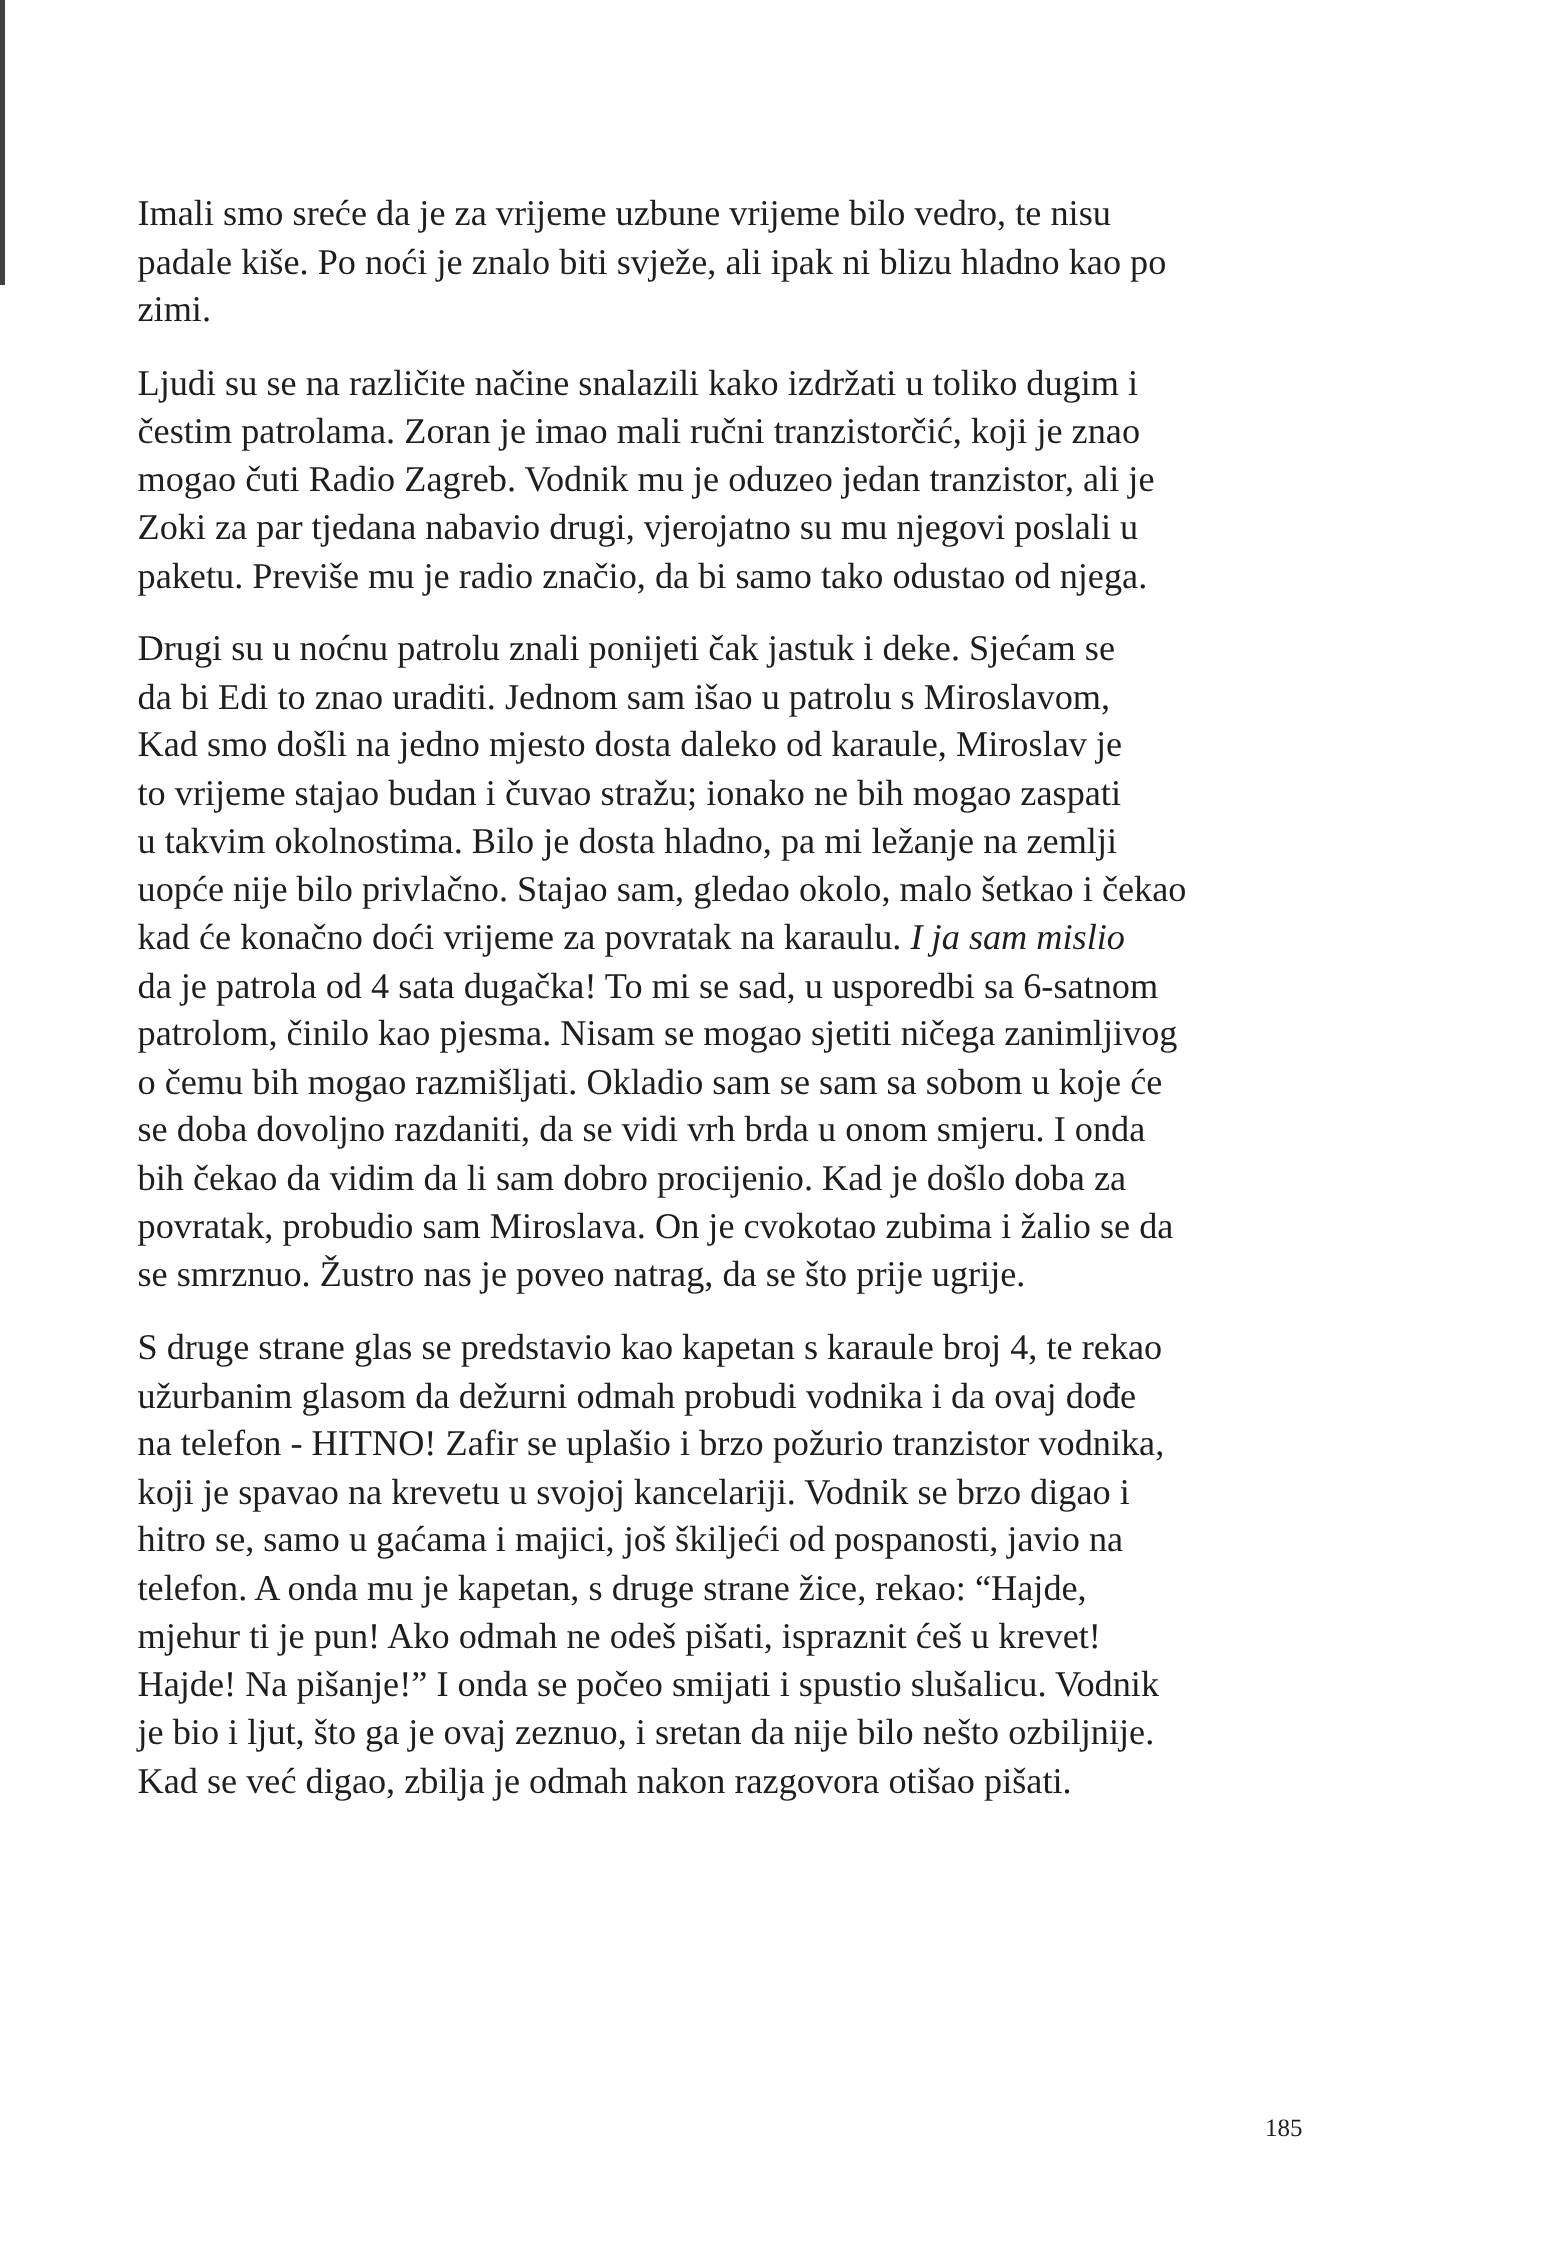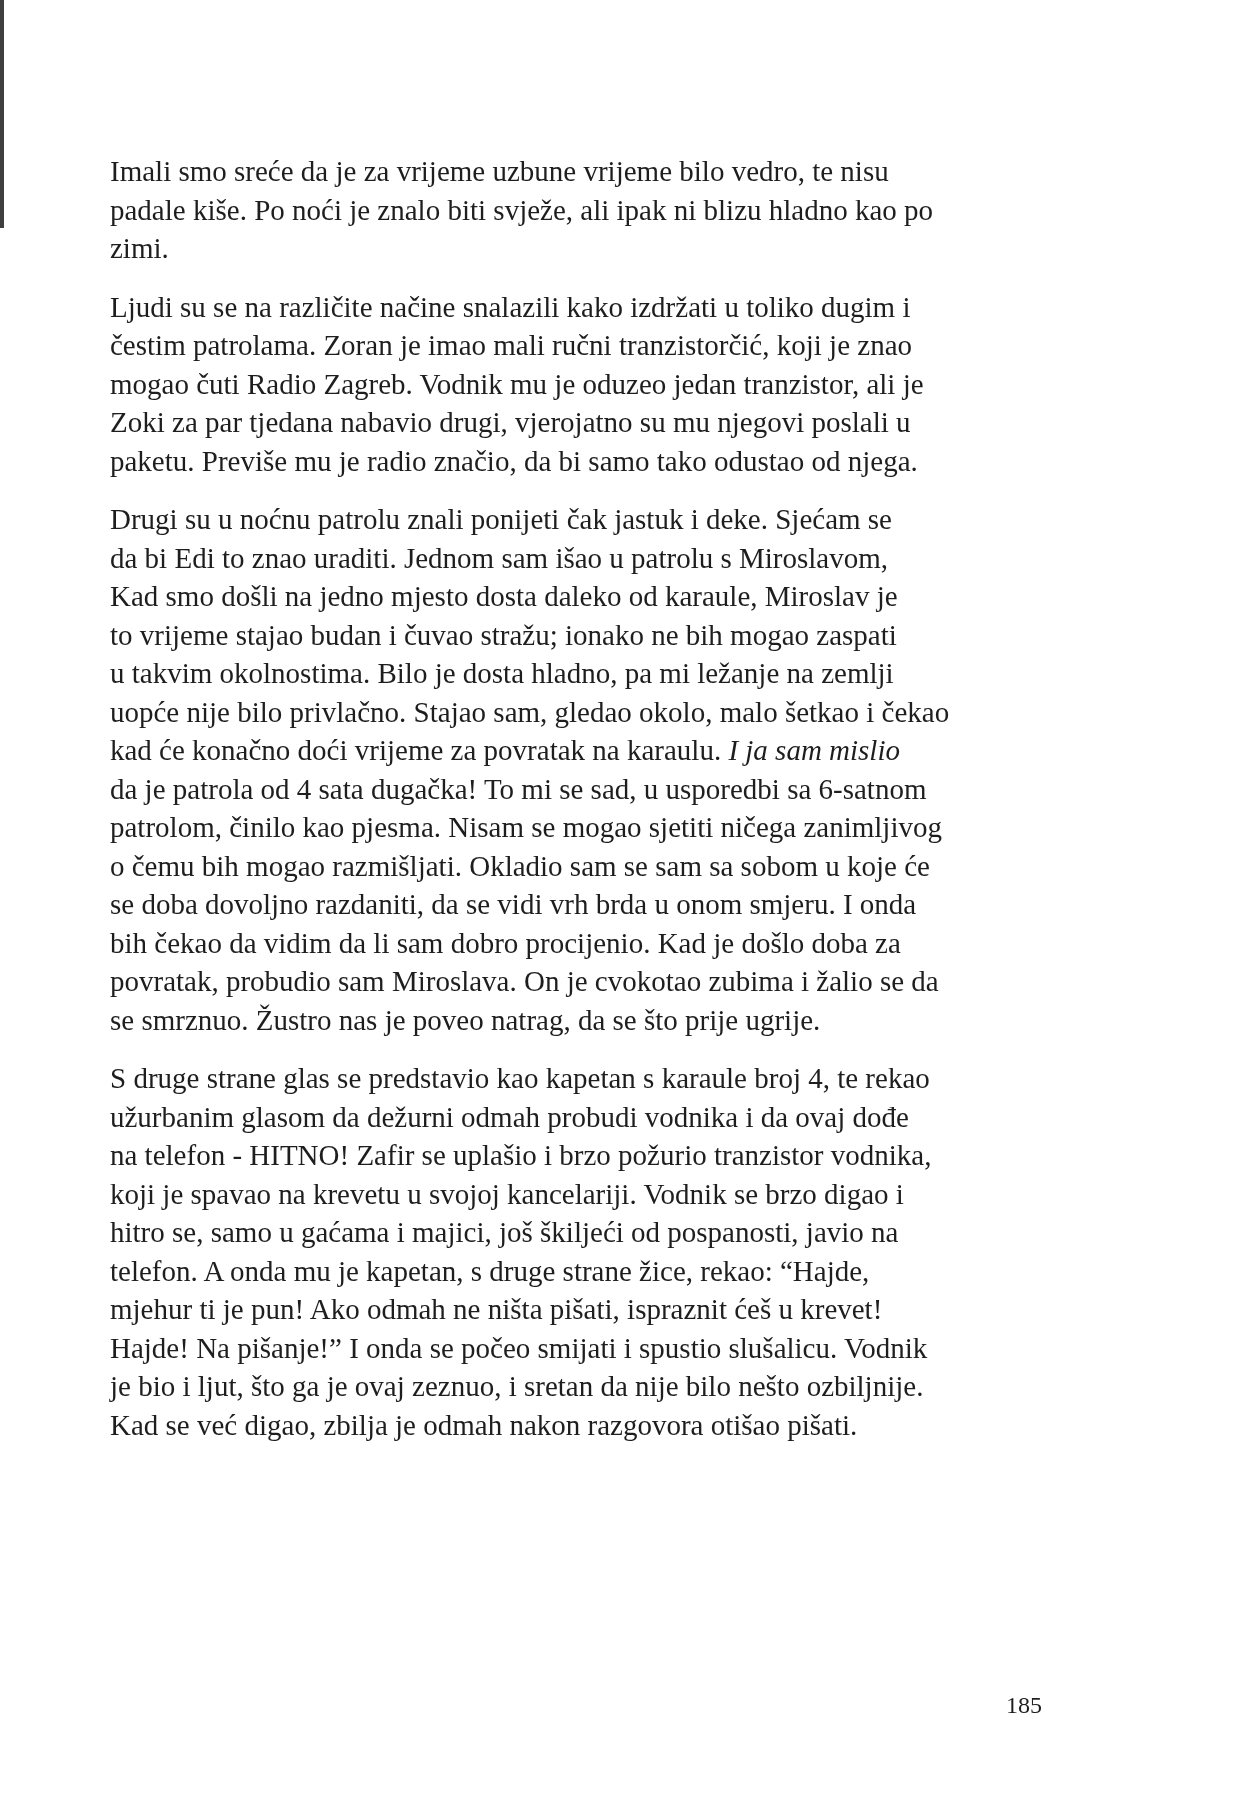--- a/index.html
+++ b/index.html
@@ -41,21 +41,21 @@
   }
   .line em {
     font-style: italic;
   }
   .page-number {
     position: absolute;
     top: 1692px;
     left: 930px;
     width: 112px;
     text-align: right;
-    font-size: 24px;
+    font-size: 20px;
     color: #1e1e1e;
   }
 </style>
 </head>
 <body>
 
 <div class="scan-mark"></div>
 
 <div class="text-block">
     <p class="para">
@@ -86,20 +86,20 @@
       <span class="line">povratak, probudio sam Miroslava. On je cvokotao zubima i žalio se da</span>
       <span class="line">se smrznuo. Žustro nas je poveo natrag, da se što prije ugrije.</span>
     </p>
     <p class="para">
       <span class="line">S druge strane glas se predstavio kao kapetan s karaule broj 4, te rekao</span>
       <span class="line">užurbanim glasom da dežurni odmah probudi vodnika i da ovaj dođe</span>
       <span class="line">na telefon - HITNO! Zafir se uplašio i brzo požurio tranzistor vodnika,</span>
       <span class="line">koji je spavao na krevetu u svojoj kancelariji. Vodnik se brzo digao i</span>
       <span class="line">hitro se, samo u gaćama i majici, još škiljeći od pospanosti, javio na</span>
       <span class="line">telefon. A onda mu je kapetan, s druge strane žice, rekao: “Hajde,</span>
-      <span class="line">mjehur ti je pun! Ako odmah ne ništa pišati, ispraznit ćeš u krevet!</span>
+      <span class="line">mjehur ti je pun! Ako odmah ne odeš pišati, ispraznit ćeš u krevet!</span>
       <span class="line">Hajde! Na pišanje!” I onda se počeo smijati i spustio slušalicu. Vodnik</span>
       <span class="line">je bio i ljut, što ga je ovaj zeznuo, i sretan da nije bilo nešto ozbiljnije.</span>
       <span class="line">Kad se već digao, zbilja je odmah nakon razgovora otišao pišati.</span>
     </p>
   </div>
 
 <div class="page-number">185</div>
 
 </body></html>

